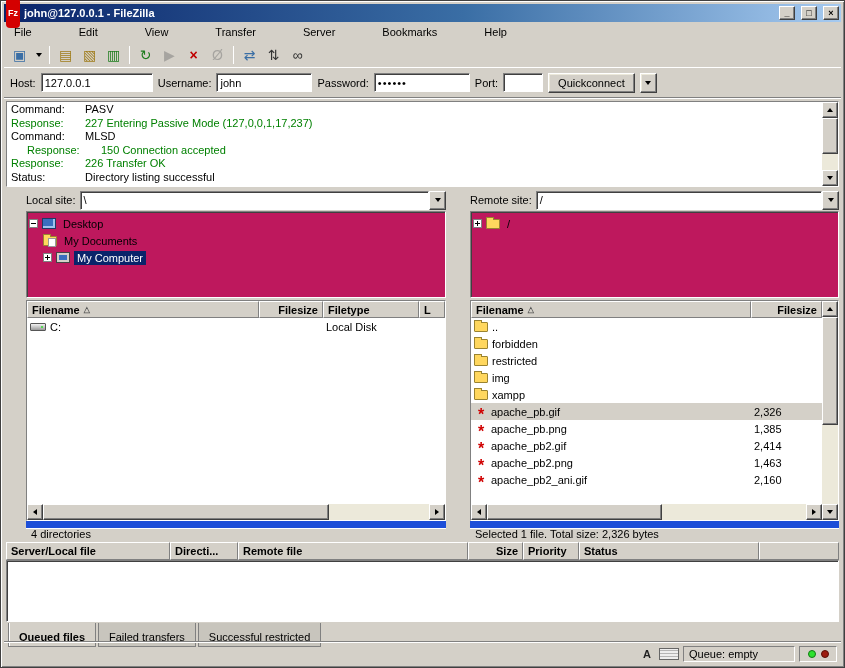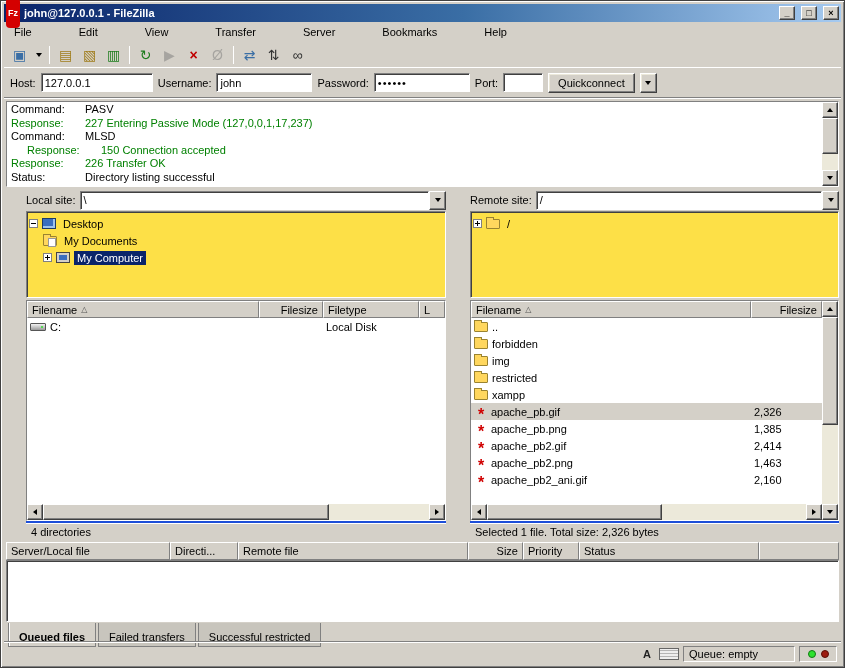--- a/index.html
+++ b/index.html
@@ -39,21 +39,21 @@
     box-shadow:inset -1px -1px 0 #808080,inset 1px 1px 0 #ece9da;display:inline-flex;
     align-items:center;justify-content:center;padding:0 9px;cursor:default;}
   .qcdrop{width:17px;padding:0;}
   
   .arr-down,.tri-up,.tri-down,.tri-left,.tri-right{width:0;height:0;display:inline-block;}
   .arr-down,.tri-down{border-left:3px solid transparent;border-right:3px solid transparent;border-top:4px solid #000;}
   .tri-up{border-left:3px solid transparent;border-right:3px solid transparent;border-bottom:4px solid #000;}
   .tri-left{border-top:3px solid transparent;border-bottom:3px solid transparent;border-right:4px solid #000;}
   .tri-right{border-top:3px solid transparent;border-bottom:3px solid transparent;border-left:4px solid #000;}
   
-  .inset{background:#fde047;border:1px solid;border-color:#808080 #fff #fff #808080;box-shadow:inset 1px 1px 0 #404040;}
+  .inset{background:#be185d;border:1px solid;border-color:#808080 #fff #fff #808080;box-shadow:inset 1px 1px 0 #404040;}
   
   .logwrap{height:86px;flex:none;margin:3px 2px 2px;display:flex;overflow:hidden;}
   .loglines{flex:1;padding:1px 4px;overflow:hidden;line-height:13.5px;background:#fff;}
   .ltype{display:inline-block;width:74px;}
   
   .vscroll{width:16px;flex:none;display:flex;flex-direction:column;background:#ece9da;}
   .hscroll{height:16px;flex:none;display:flex;background:#ece9da;}
   .sbtn{width:16px;height:16px;flex:none;display:flex;align-items:center;justify-content:center;background:#d4d0c8;
     border:1px solid;border-color:#fff #404040 #404040 #fff;box-shadow:inset -1px -1px 0 #808080;}
   .strack{flex:1;position:relative;}
@@ -91,31 +91,31 @@
   .folder-icon.docs::after{content:"";position:absolute;left:4px;top:1px;width:6px;height:7px;background:#fff;border:1px solid #999;}
   .disk-icon{width:16px;height:8px;background:linear-gradient(#f2f2f2,#9a9a9a);border:1px solid #555;border-radius:1px;position:relative;}
   .disk-icon::after{content:"";position:absolute;right:2px;bottom:2px;width:2px;height:2px;background:#2ee22e;border-radius:50%;}
   .img-icon{width:14px;color:#d00000;font-weight:bold;font-size:16px;line-height:10px;text-align:center;transform:translateY(3px);margin-right:3px;flex:none;}
   
   .filelist{flex:1;display:flex;flex-direction:column;min-height:0;background:#fff;}
   .filelist.rowdir{flex-direction:row;}
   .flcol{flex:1;display:flex;flex-direction:column;min-width:0;}
   .flheader{height:17px;flex:none;display:flex;overflow:hidden;background:#d4d0c8;}
   .flh{padding:1px 4px;background:#d4d0c8;border:1px solid;border-color:#fff #808080 #808080 #fff;
-    display:flex;align-items:center;white-space:nowrap;overflow:hidden;flex:none;}
+    display:flex;align-items:center;white-space:nowrap;overflow:hidden;flex:none;font-weight:bold;}
   .flh.num{justify-content:flex-end;}
   .grow{flex:1 1 0;min-width:0;}
   .sort{margin-left:4px;color:#555;font-size:8px;}
   .flbody{flex:1;overflow:hidden;background:#fff;}
   .flrow{height:17px;display:flex;align-items:center;}
   .flrow.sel{background:#d4d0c8;}
   .cell{padding:0 3px;display:flex;align-items:center;white-space:nowrap;overflow:hidden;height:100%;flex:none;}
   .cell.num{justify-content:flex-end;}
   .pstatus{height:19px;flex:none;background:#d4d0c8;display:flex;align-items:center;padding:4px 5px;
-    border-top:2px solid #1d4ed8;box-shadow:inset 0 1px 0 #fff;}
+    border-top:7px solid #1d4ed8;box-shadow:inset 0 1px 0 #fff;}
   
   .qheader{height:18px;flex:none;display:flex;margin:2px 2px 0;overflow:hidden;}
   .qbody{height:62px;flex:none;margin:0 2px;background:#fff;}
   .tabs{height:20px;flex:none;display:flex;gap:2px;padding:1px 0 0 4px;align-items:flex-start;}
   .tab{padding:8px 10px 3px;background:#c8c5bd;border:1px solid #808080;border-top:none;white-space:nowrap;}
   .tab.active{background:#d4d0c8;font-weight:bold;box-shadow:inset 1px 0 0 #fff;}
   
   .statusbar{height:22px;flex:none;display:flex;align-items:center;gap:4px;padding:0 4px;
     border-top:1px solid #fff;box-shadow:0 -1px 0 #808080;}
   .sbicon{width:16px;height:15px;display:flex;align-items:center;justify-content:center;font-weight:bold;color:#222;}
@@ -331,28 +331,28 @@
             <div class="flrow">
               <span class="cell" style="width:280px">
                   <span class="ic folder-icon"></span>
                   <span>forbidden</span>
                 </span>
               <span class="cell num grow"></span>
             </div>
             <div class="flrow">
               <span class="cell" style="width:280px">
                   <span class="ic folder-icon"></span>
+                  <span>restricted</span>
+                </span>
+              <span class="cell num grow"></span>
+            </div>
+            <div class="flrow">
+              <span class="cell" style="width:280px">
+                  <span class="ic folder-icon"></span>
                   <span>img</span>
-                </span>
-              <span class="cell num grow"></span>
-            </div>
-            <div class="flrow">
-              <span class="cell" style="width:280px">
-                  <span class="ic folder-icon"></span>
-                  <span>restricted</span>
                 </span>
               <span class="cell num grow"></span>
             </div>
             <div class="flrow">
               <span class="cell" style="width:280px">
                   <span class="ic folder-icon"></span>
                   <span>xampp</span>
                 </span>
               <span class="cell num grow"></span>
             </div>

